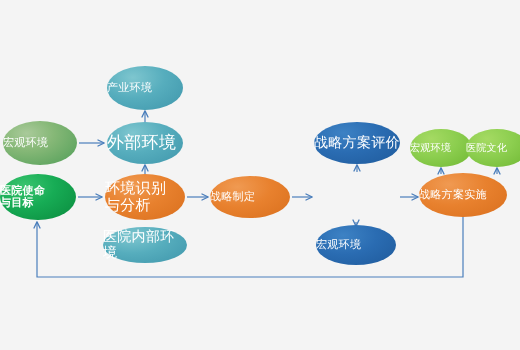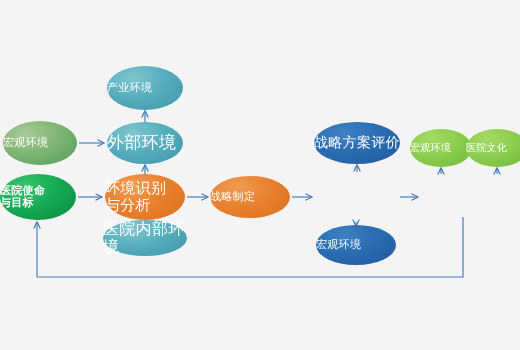--- a/index.html
+++ b/index.html
@@ -60,19 +60,20 @@
     </g>
   </svg>
 
 <div class="node fill-sage" style="left: 3px; top: 121px; width: 74px; height: 44px; font-size: 11px;"><span class="lbl">宏观环境</span></div>
     <div class="node fill-teal" style="left: 107px; top: 66px; width: 76px; height: 44px; font-size: 11px;"><span class="lbl">产业环境</span></div>
     <div class="node fill-teal" style="left: 107px; top: 122px; width: 76px; height: 42px; font-size: 17px;"><span class="lbl">外部环境</span></div>
     <div class="node fill-green" style="left: 0px; top: 174px; width: 76px; height: 46px; font-size: 11px;"><span class="lbl">医院使命
 与目标</span></div>
     <div class="node fill-orange" style="left: 105px; top: 174px; width: 80px; height: 46px; font-size: 15px;"><span class="lbl">环境识别
 与分析</span></div>
-    <div class="node fill-teal" style="left: 103px; top: 220px; width: 84px; height: 36px; font-size: 16px;"><span class="lbl">医院内部环境</span></div>
+    <div class="node fill-teal" style="left: 103px; top: 227px; width: 84px; height: 36px; font-size: 14px;"><span class="lbl">医院内部环境</span></div>
     <div class="node fill-orange" style="left: 210px; top: 176px; width: 80px; height: 42px; font-size: 11px;"><span class="lbl">战略制定</span></div>
     <div class="node fill-blue" style="left: 314px; top: 122px; width: 86px; height: 42px; font-size: 14px; font-family: Liberation Serif, serif;"><span class="lbl">战略方案评价</span></div>
     <div class="node fill-blue" style="left: 316px; top: 225px; width: 80px; height: 40px; font-size: 11px;"><span class="lbl">宏观环境</span></div>
+    <div class="node fill-orange" style="left: 419px; top: 173px; width: 88px; height: 44px; font-size: 11px;"><span class="lbl">战略方案实施</span></div>
     <div class="node fill-lime" style="left: 410px; top: 129px; width: 62px; height: 38px; font-size: 10px;"><span class="lbl">宏观环境</span></div>
     <div class="node fill-lime" style="left: 466px; top: 129px; width: 62px; height: 38px; font-size: 10px;"><span class="lbl">医院文化</span></div>
   </div>
 
 </body></html>

